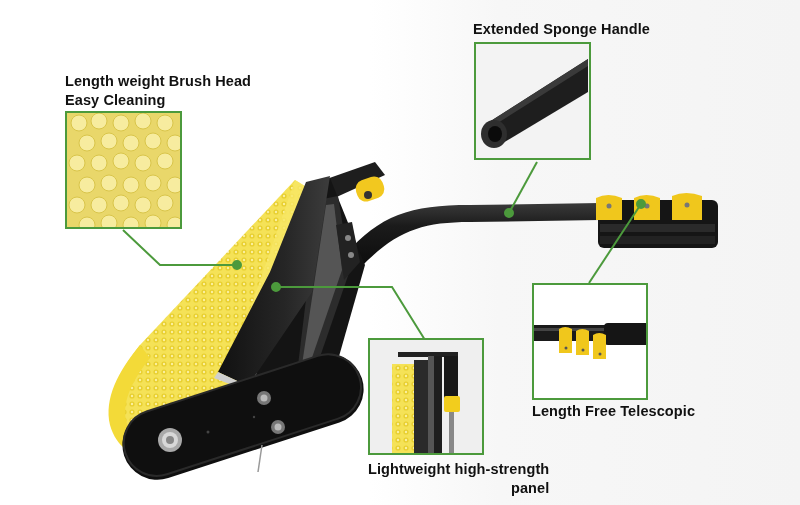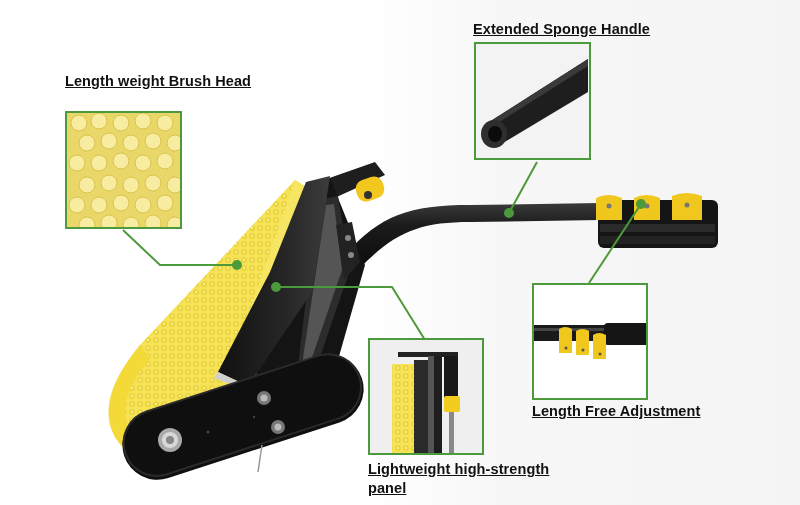--- a/index.html
+++ b/index.html
@@ -11,21 +11,20 @@
   }
   .stage { position: absolute; left: 0; top: 0; width: 800px; height: 505px; }
   .bg-panel {
     position: absolute; left: 370px; top: 0; width: 430px; height: 505px;
     background: linear-gradient(90deg, #ffffff 0%, #f7f7f7 30%, #f4f4f4 100%);
   }
   .label {
     position: absolute; color: #111111; font-weight: bold;
     font-size: 14.5px; line-height: 19px; letter-spacing: 0.1px;
     white-space: nowrap;
-    text-decoration: underline;
   }
   .box {
     position: absolute; border: 2px solid #4c9a3c; box-sizing: border-box;
     overflow: hidden; background: #fafafa;
   }
   svg { position: absolute; left: 0; top: 0; }
 </style>
 </head>
 <body>
 
@@ -118,20 +117,21 @@
       <polyline points="276,287 392,287 425,340" fill="none"></polyline>
       <circle cx="276" cy="287" r="4"></circle>
 
       <polyline points="589,283 641,204" fill="none"></polyline>
       <circle cx="641" cy="204" r="4"></circle>
     </g>
   </svg>
 
   <div class="label" style="left:65px; top:72px;">
     <div>Length weight Brush Head</div>
+    <div>Easy Cleaning</div>
   </div>
   <div class="box" style="left:65px; top:111px; width:117px; height:118px;">
     <svg width="117" height="118">
       <rect width="117" height="118" fill="#e9d76a"></rect>
       <g fill="#f7ec9f" stroke="#d9c54a" stroke-width="1">
         <circle cx="12" cy="10" r="8"></circle>
           <circle cx="32" cy="8" r="8"></circle>
           <circle cx="54" cy="10" r="8"></circle>
           <circle cx="76" cy="8" r="8"></circle>
           <circle cx="98" cy="10" r="8"></circle>
@@ -183,32 +183,32 @@
       <rect x="70" y="38" width="46" height="22" rx="4" fill="#151515"></rect>
       <path d="M25,44 q6,-4 13,0 l0,24 l-13,0 z" fill="#f0c71c"></path>
       <path d="M42,46 q6,-4 13,0 l0,24 l-13,0 z" fill="#f0c71c"></path>
       <path d="M59,50 q6,-4 13,0 l0,24 l-13,0 z" fill="#f0c71c"></path>
       <circle cx="32" cy="63" r="1.5" fill="#555"></circle>
       <circle cx="49" cy="65" r="1.5" fill="#555"></circle>
       <circle cx="66" cy="69" r="1.5" fill="#555"></circle>
     </svg>
   </div>
   <div class="label" style="left:532px; top:402px;">
-    <div>Length Free Adjustment</div>
+    <div>Length Free Telescopic</div>
   </div>
 
   <div class="box" style="left:368px; top:338px; width:116px; height:117px; background:#efefef;">
     <svg width="116" height="117">
       <rect x="28" y="12" width="60" height="5" fill="#222"></rect>
       <rect x="22" y="24" width="22" height="95" fill="url(#bristle)"></rect>
       <rect x="44" y="20" width="14" height="99" fill="#2a2a2a"></rect>
       <rect x="58" y="16" width="6" height="103" fill="#555"></rect>
       <rect x="64" y="16" width="8" height="103" fill="#1e1e1e"></rect>
       <rect x="74" y="16" width="14" height="50" fill="#181818"></rect>
       <rect x="74" y="56" width="16" height="16" rx="2" fill="#f2cd1d"></rect>
       <rect x="79" y="72" width="5" height="45" fill="#888"></rect>
     </svg>
   </div>
-  <div class="label" style="left:368px; top:460px;">
+  <div class="label" style="left:368px; top:460px;text-align:right;">
     <div>Lightweight high-strength</div>
     <div>panel</div>
   </div>
 </div>
 
 </body></html>

